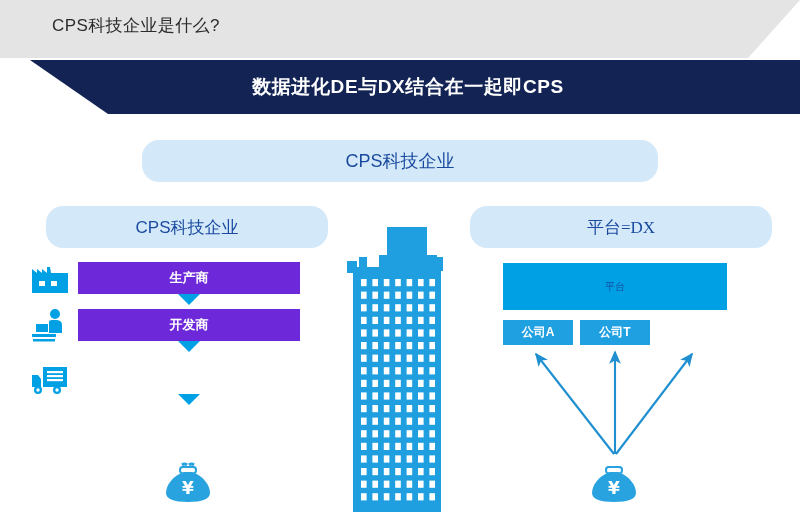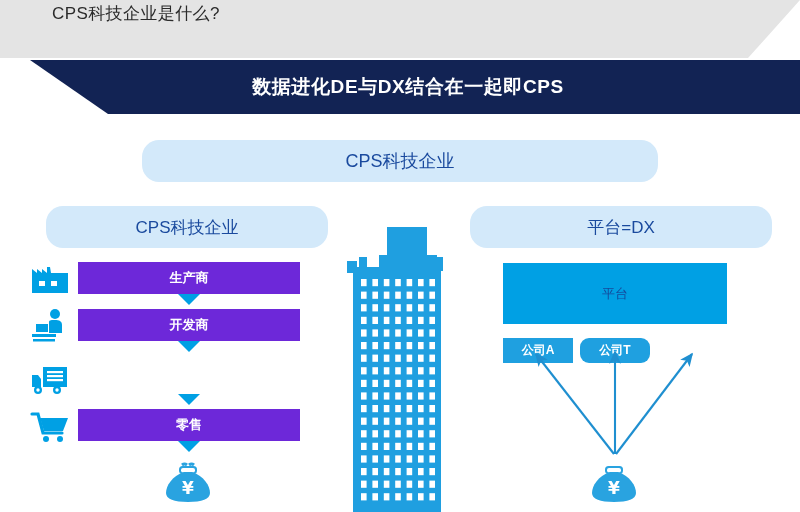--- a/index.html
+++ b/index.html
@@ -13,21 +13,21 @@
   }
   #slide{position:relative;width:800px;height:512px;overflow:hidden;background:#fff;}
 
   
   .hdr-gray{
     position:absolute;left:0;top:0;width:800px;height:58px;
     background:#e4e4e4;
     clip-path:polygon(0 0, 800px 0, 800px 0, 748px 58px, 0 58px);
   }
   .hdr-gray-title{
-    position:absolute;left:52px;top:2px;
+    position:absolute;left:52px;top:14px;
     font-size:17px;color:#2b2b2b;letter-spacing:.4px;white-space:nowrap;
   }
   .hdr-blue{
     position:absolute;left:0;top:60px;width:800px;height:54px;
     background:#122354;
     clip-path:polygon(30px 0, 800px 0, 800px 54px, 108px 54px, 30px 0);
   }
   .hdr-blue-inner{
     position:absolute;left:0;top:0;width:800px;height:54px;
     display:flex;align-items:center;justify-content:center;
@@ -38,21 +38,21 @@
   }
 
   
   .lightbox{
     position:absolute;background:#d3e9fa;border-radius:17px;
     display:flex;align-items:center;justify-content:center;
     color:#1a4a9e;font-size:17px;white-space:nowrap;
   }
   .title-main{left:142px;top:140px;width:516px;height:42px;font-size:18px;}
   .title-left{left:46px;top:206px;width:282px;height:42px;}
-  .title-right{left:470px;top:206px;width:302px;height:42px;}
+  .title-right{left:470px;top:206px;width:302px;height:42px;font-family:Liberation Serif, serif;}
 
   
   .flow-row{position:absolute;left:0;width:320px;height:44px;}
   .flow-box{
     position:absolute;left:78px;top:0;width:222px;height:32px;
     background:#6d28d9;
     display:flex;align-items:center;justify-content:center;
     color:#ffffff;font-size:13px;font-weight:bold;white-space:nowrap;
   }
   .flow-arrow{
@@ -70,31 +70,31 @@
   .purse svg{display:block;width:56px;height:56px;}
   .purse-left{left:160px;top:452px;}
   .purse-right{left:586px;top:452px;}
 
   
   .building{position:absolute;left:335px;top:195px;width:130px;height:317px;}
   .building svg{display:block;}
 
   
   .platform-box{
-    position:absolute;left:503px;top:263px;width:224px;height:61px;
+    position:absolute;left:503px;top:263px;width:224px;height:47px;
     background:#00a0e4;display:flex;align-items:center;justify-content:center;
-    color:#14499b;font-size:13px;white-space:nowrap;
+    color:#14499b;font-size:10px;white-space:nowrap;
   }
   .company-box{
     position:absolute;top:320px;width:70px;height:25px;
     background:#1fa0e0;display:flex;align-items:center;justify-content:center;
-    color:#ffffff;font-size:12px;font-weight:bold;white-space:nowrap;margin-top:18px;
+    color:#ffffff;font-size:12px;font-weight:bold;white-space:nowrap;
   }
   .cb0{left:503px;}
-  .cb1{left:580px;border-radius:9px;}
+  .cb1{left:580px;}
   .cb2{left:657px;}
 
   .arrows{position:absolute;left:460px;top:330px;width:300px;height:140px;}
 </style>
 </head>
 <body>
 
 <div id="slide">
 
   <div class="hdr-gray"></div>
@@ -148,32 +148,20 @@
         <rect x="17" y="20" width="16" height="2.2" fill="#ffffff"></rect>
         <circle cx="8" cy="31" r="4" fill="#00a0e4"></circle>
         <circle cx="8" cy="31" r="1.7" fill="#ffffff"></circle>
         <circle cx="27" cy="31" r="4" fill="#00a0e4"></circle>
         <circle cx="27" cy="31" r="1.7" fill="#ffffff"></circle>
       </svg>
     </div>
     <div class="flow-arrow"></div>
   </div>
 
-  <div class="flow-row" id="flow-3" style="top:409px;">
-    <div class="flow-icon">
-      <svg viewBox="0 0 40 38" xmlns="http://www.w3.org/2000/svg">
-        <path fill="none" stroke="#00a0e4" stroke-width="3.2" stroke-linecap="round" d="M2 8 L8 8 L13 27 L32 27"></path>
-        <path fill="#00a0e4" d="M10 12 L38 12 L33 25 L14 25 Z"></path>
-        <circle cx="16" cy="33" r="3" fill="#00a0e4"></circle>
-        <circle cx="30" cy="33" r="3" fill="#00a0e4"></circle>
-      </svg>
-    </div>
-    <div class="flow-box">零售</div>
-    <div class="flow-arrow"></div>
-  </div>
 
   <div class="purse purse-left">
     <svg viewBox="0 0 56 56" xmlns="http://www.w3.org/2000/svg">
       <path fill="#29a3e0" d="M22 13 a4 4 0 0 1 5 0 M29 13 a4 4 0 0 1 5 0" stroke="#29a3e0" stroke-width="3"></path>
       <rect x="19" y="14" width="18" height="8" rx="3.5" fill="#29a3e0"></rect>
       <rect x="21" y="16" width="14" height="4.5" rx="2" fill="#ffffff"></rect>
       <path fill="#29a3e0" d="M24 20 C12 24 6 34 6 41 C6 47 14 50 28 50 C42 50 50 47 50 41 C50 34 44 24 32 20 Z"></path>
       <text x="28" y="42" font-size="17" font-weight="bold" fill="#ffffff" text-anchor="middle" font-family="DejaVu Sans, sans-serif">¥</text>
     </svg>
   </div>

